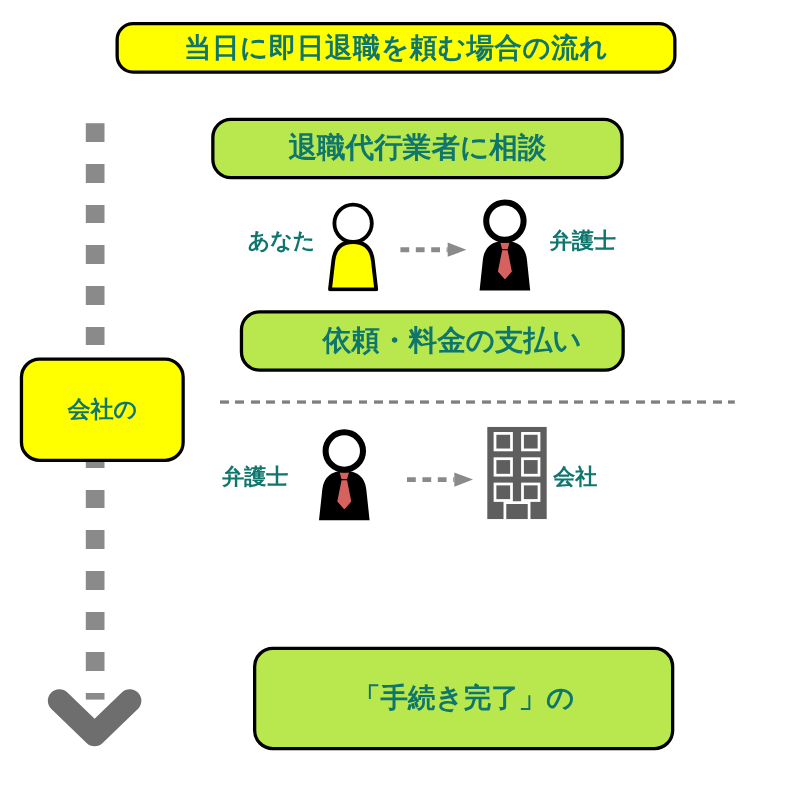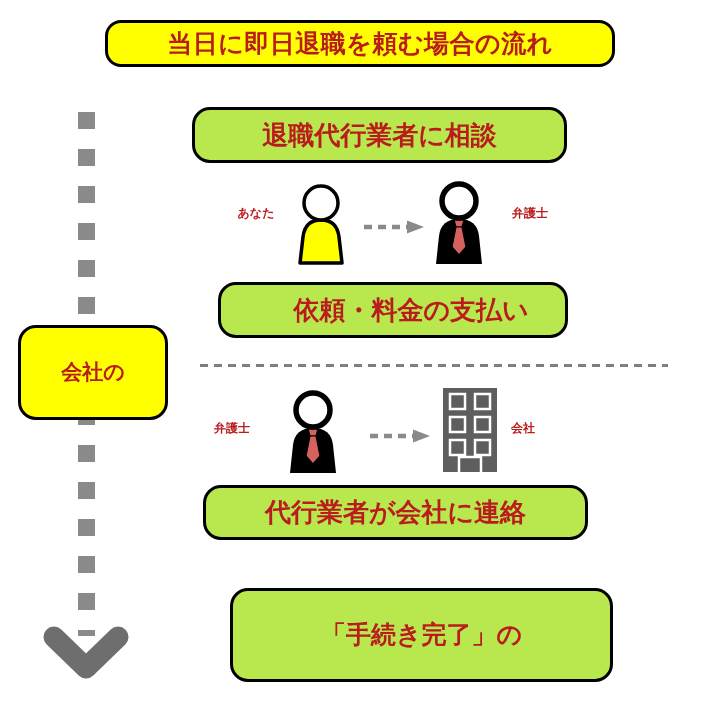--- a/index.html
+++ b/index.html
@@ -1,18 +1,18 @@
 <!DOCTYPE html>
 <html style="--highlight-yellow: #ffff00; --step-green: #b9e84e; --arrow-gray: #8a8a8a; --chevron-gray: #6e6e6e; --building-gray: #5e5e5e; --dash-line-gray: #7f7f7f; --tie-red: #d5625e; --outline-black: #000000;"><head>
 <meta charset="utf-8">
 <style>
   html,body{margin:0;padding:0;background:#fff;}
   #canvas{
     position:relative;width:720px;height:720px;background:#fff;overflow:hidden;
-    font-family:"DejaVu Sans","Liberation Sans",sans-serif;font-weight:bold;color:#b91c1c;
+    font-family:"DejaVu Sans","Liberation Sans",sans-serif;font-weight:bold;color:#0f766e;
   }
   
   .banner{
     position:absolute;left:105px;top:20px;width:510px;height:47px;box-sizing:border-box;
     background:var(--highlight-yellow,#ffff00);border:3px solid #000;border-radius:16px;
     display:flex;align-items:center;justify-content:center;font-size:25px;letter-spacing:.5px;
   }
   
   .step{
     position:absolute;box-sizing:border-box;background:var(--step-green,#b9e84e);
@@ -34,21 +34,21 @@
   .vline{
     position:absolute;left:78px;top:112px;width:17px;height:524px;z-index:1;
     background:repeating-linear-gradient(to bottom,var(--arrow-gray,#8a8a8a) 0 17px,transparent 17px 37px);
   }
   .chevron{position:absolute;left:40px;top:624px;z-index:1;}
   
   .hline{
     position:absolute;left:200px;top:364px;width:468px;height:3px;
     background:repeating-linear-gradient(to right,var(--dash-line-gray,#7f7f7f) 0 8px,transparent 8px 14px);
   }
-  .actor-label{position:absolute;font-size:12px;text-align:center;}
+  .actor-label{position:absolute;font-size:20px;text-align:center;}
   #lbl-you{left:220px;top:205px;width:72px;}
   #lbl-lawyer1{left:490px;top:205px;width:80px;}
   #lbl-lawyer2{left:192px;top:420px;width:80px;}
   #lbl-company{left:494px;top:420px;width:58px;}
   .icon{position:absolute;}
   #icon-you{left:294px;top:183px;}
   #icon-lawyer1{left:430px;top:180px;}
   #icon-arrow1{left:362px;top:219px;}
   #icon-lawyer2{left:284px;top:389px;}
   #icon-arrow2{left:368px;top:428px;}
@@ -109,19 +109,18 @@
     <rect x="8" y="6" width="15" height="15" fill="none" stroke="#ffffff" stroke-width="2.5"></rect>
     <rect x="33" y="6" width="15" height="15" fill="none" stroke="#ffffff" stroke-width="2.5"></rect>
     <rect x="8" y="29" width="15" height="15" fill="none" stroke="#ffffff" stroke-width="2.5"></rect>
     <rect x="33" y="29" width="15" height="15" fill="none" stroke="#ffffff" stroke-width="2.5"></rect>
     <rect x="8" y="52" width="15" height="15" fill="none" stroke="#ffffff" stroke-width="2.5"></rect>
     <rect x="33" y="52" width="15" height="15" fill="none" stroke="#ffffff" stroke-width="2.5"></rect>
     <path d="M17 84 V69 H39 V84" fill="none" stroke="#ffffff" stroke-width="2.5"></path>
   </svg>
   <div class="actor-label" id="lbl-company">会社</div>
 
-  <div class="step" id="step3">代行業者が会社に連絡</div>
 
   <div class="step" id="step4">
     <span>「手続き完了」の</span>
   </div>
 
 </div>
 
 </body></html>

